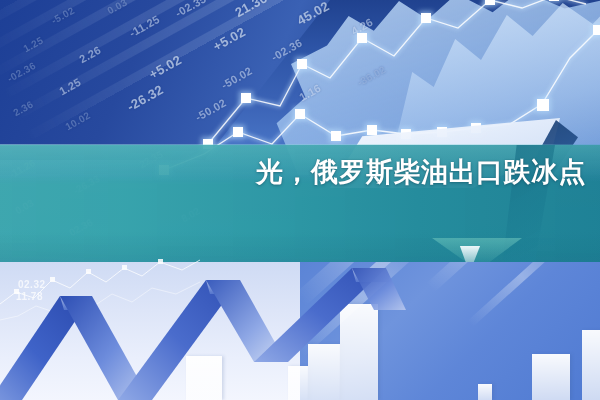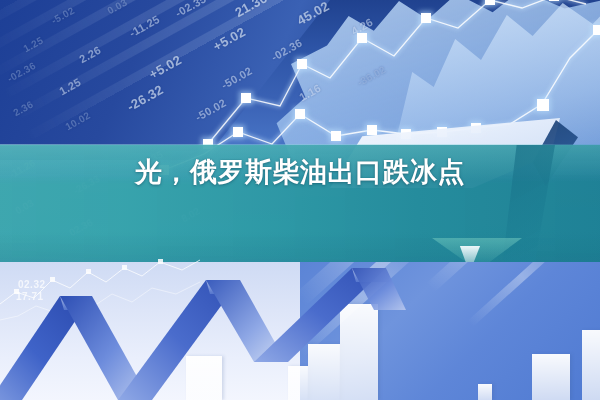--- a/index.html
+++ b/index.html
@@ -264,21 +264,21 @@
     text-align: center;
     color: #ffffff;
     font-size: 27px;
     font-weight: 700;
     line-height: 40px;
     letter-spacing: .5px;
     text-shadow: 0 1px 3px rgba(10,60,80,.45), 0 0 1px rgba(0,0,0,.25);
     z-index: 40;
   }
   .headline .ln1 { display: block; text-align: left; padding-left: 8px; }
-  .headline .ln2 { display: block; text-align: center; }
+  .headline .ln2 { display: block; text-align: right; }
 </style>
 </head>
 <body>
 
 <div class="banner">
 
   <div class="bg-base"></div>
   <div class="bg-topleft"></div>
   <div class="bg-mountain"></div>
   <div class="bg-mountain2"></div>
@@ -415,21 +415,21 @@
       <g fill="#ffffff" opacity=".85">
         <rect x="14" y="31" width="5" height="5"></rect>
         <rect x="50" y="19" width="5" height="5"></rect>
         <rect x="86" y="11" width="5" height="5"></rect>
         <rect x="122" y="7" width="5" height="5"></rect>
         <rect x="158" y="1" width="5" height="5"></rect>
       </g>
     </svg>
   </div>
   <span class="ltk" style="left:18px; top:279px">02.32</span>
-  <span class="ltk" style="left:16px; top:291px">17.71</span>
+  <span class="ltk" style="left:16px; top:291px">11.78</span>
 
   <div class="ribbon">
     <svg viewBox="0 0 420 150" preserveAspectRatio="none">
       <defs>
         <linearGradient id="rbA" x1="0" y1="1" x2="1" y2="0">
           <stop offset="0%" stop-color="#7e9ae0"></stop>
           <stop offset="45%" stop-color="#3f63c8"></stop>
           <stop offset="100%" stop-color="#2a49ad"></stop>
         </linearGradient>
         <linearGradient id="rbB" x1="0" y1="0" x2="1" y2="1">

